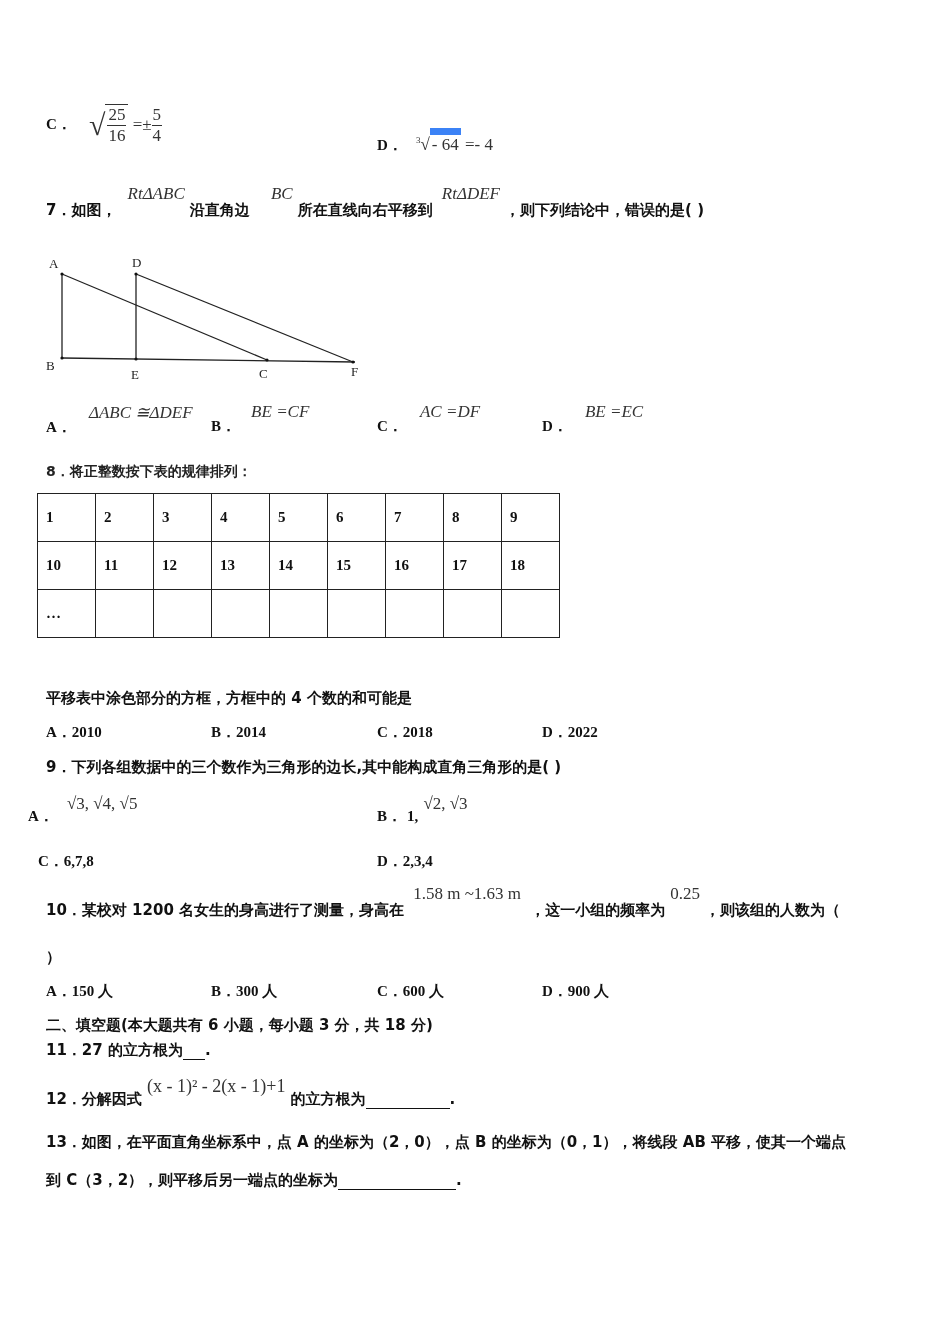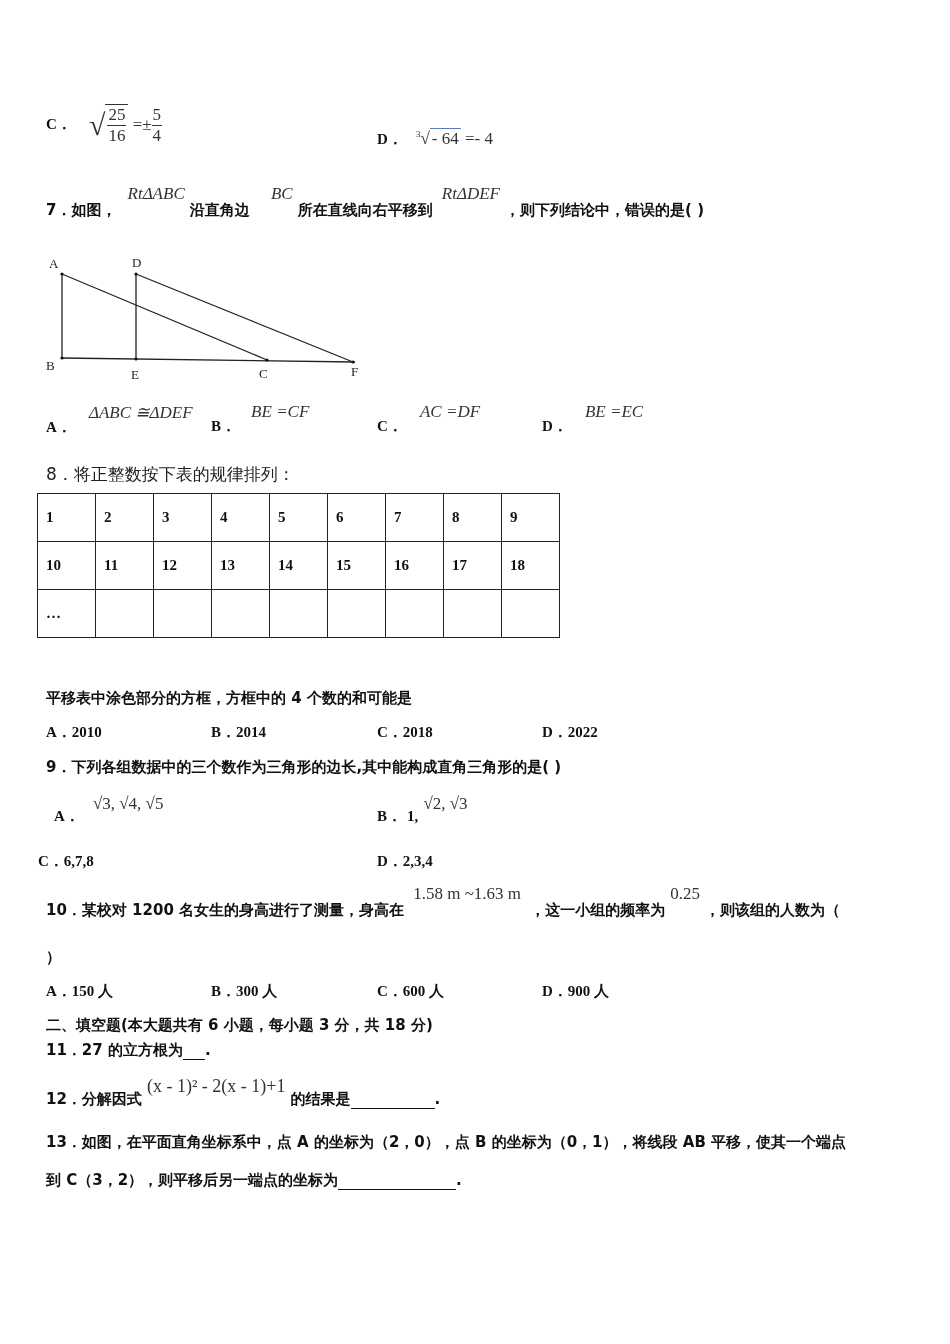--- a/index.html
+++ b/index.html
@@ -1,27 +1,27 @@
 <!DOCTYPE html>
 <html><head>
 <meta charset="utf-8">
 <style>
   html, body { margin:0; padding:0; background:#fff; }
   body { width:950px; height:1344px; position:relative; overflow:hidden;
          font-family:"DejaVu Serif","Liberation Serif",serif; color:#111; }
   .abs { position:absolute; white-space:nowrap; }
   .cn { font-family:"DejaVu Sans","Liberation Sans",sans-serif; font-weight:bold; font-size:15px; }
-  .cnl { font-family:"DejaVu Sans","Liberation Sans",sans-serif; font-size:17px; font-weight:normal; color:#222; }
+  .cnl { font-family:"DejaVu Sans","Liberation Sans",sans-serif; font-size:14px; font-weight:bold; color:#222; }
   .opt { font-family:"Liberation Serif","DejaVu Serif",serif; font-weight:bold; font-size:15px; }
   .math { font-family:"Liberation Serif","DejaVu Serif",serif; font-style:italic; font-size:17px; color:#333; }
   .mathn { font-family:"Liberation Serif","DejaVu Serif",serif; font-size:17px; color:#333; }
   .frac { display:inline-block; vertical-align:middle; text-align:center; }
   .frac .num { display:block; border-bottom:1px solid #333; padding:0 1px; line-height:20px; }
   .frac .den { display:block; line-height:20px; }
-  .sqrt { display:inline-block; border-top:1px solid #3b82f6; padding:0 2px; }
+  .sqrt { display:inline-block; border-top:7px solid #3b82f6; padding:0 2px; }
   .blank { display:inline-block; border-bottom:1px solid #111; }
   table.grid { position:absolute; left:37px; top:493px; border-collapse:collapse; }
   table.grid td { width:49px; height:47px; border:1.5px solid #222; padding:0 0 0 8px; vertical-align:middle;
                   font-family:"Liberation Serif","DejaVu Serif",serif; font-weight:bold; font-size:15px; }
 </style>
 </head>
 <body>
 
 <div class="abs" style="left:46px;top:104px;">
   <span class="opt" style="vertical-align:middle;">C．</span>
@@ -139,21 +139,21 @@
 
 <div class="abs cn" style="left:46px;top:689px;">平移表中涂色部分的方框，方框中的 4 个数的和可能是</div>
 
 <div class="abs opt" style="left:46px;top:723px;"><span>A．</span><span>2010</span></div>
 <div class="abs opt" style="left:211px;top:723px;"><span>B．</span><span>2014</span></div>
 <div class="abs opt" style="left:377px;top:723px;"><span>C．</span><span>2018</span></div>
 <div class="abs opt" style="left:542px;top:723px;"><span>D．</span><span>2022</span></div>
 
 <div class="abs cn" style="left:46px;top:758px;">9．下列各组数据中的三个数作为三角形的边长,其中能构成直角三角形的是(   )</div>
 
-<div class="abs" style="left:54px;top:794px;">
+<div class="abs" style="left:28px;top:794px;">
   <span class="opt" style="position:relative;top:12px;">A．</span>
   <span class="mathn" style="margin-left:8px;">√3, √4, √5</span>
 </div>
 <div class="abs" style="left:377px;top:794px;">
   <span class="opt" style="position:relative;top:12px;">B．</span>
   <span class="opt" style="position:relative;top:12px;">1,</span>
   <span class="mathn">√2, √3</span>
 </div>
 <div class="abs opt" style="left:38px;top:852px;"><span>C．</span><span>6,7,8</span></div>
 <div class="abs opt" style="left:377px;top:852px;"><span>D．</span><span>2,3,4</span></div>
@@ -174,19 +174,19 @@
 
 <div class="abs cn" style="left:46px;top:1016px;">二、填空题(本大题共有 6 小题，每小题 3 分，共 18 分)</div>
 
 <div class="abs cn" style="left:46px;top:1041px;">
   <span>11．27 的立方根为</span><span class="blank" style="width:22px;">&nbsp;</span><span>.</span>
 </div>
 
 <div class="abs" style="left:46px;top:1076px;">
   <span class="cn" style="position:relative;top:12px;">12．分解因式</span>
   <span class="mathn" style="font-size:18px;">(x - 1)² - 2(x - 1)+1</span>
-  <span class="cn" style="position:relative;top:12px;">的结果是</span><span class="blank" style="width:84px;position:relative;top:12px;">&nbsp;</span><span class="cn" style="position:relative;top:12px;">.</span>
+  <span class="cn" style="position:relative;top:12px;">的立方根为</span><span class="blank" style="width:84px;position:relative;top:12px;">&nbsp;</span><span class="cn" style="position:relative;top:12px;">.</span>
 </div>
 
 <div class="abs cn" style="left:46px;top:1133px;">13．如图，在平面直角坐标系中，点 A 的坐标为（2，0），点 B 的坐标为（0，1），将线段 AB 平移，使其一个端点</div>
 <div class="abs cn" style="left:46px;top:1171px;">
   <span>到 C（3，2），则平移后另一端点的坐标为</span><span class="blank" style="width:118px;">&nbsp;</span><span>.</span>
 </div>
 
 </body></html>

